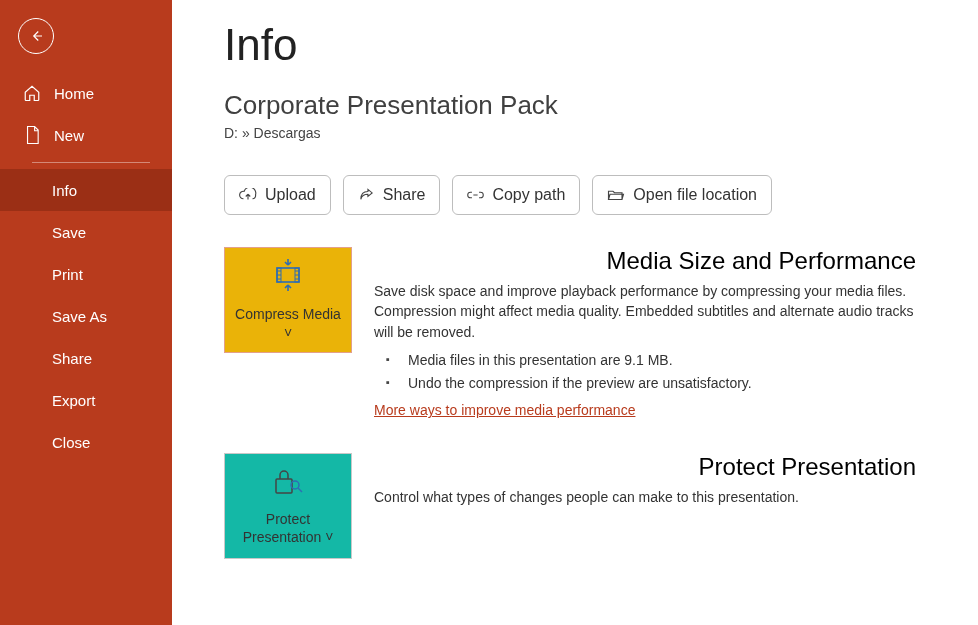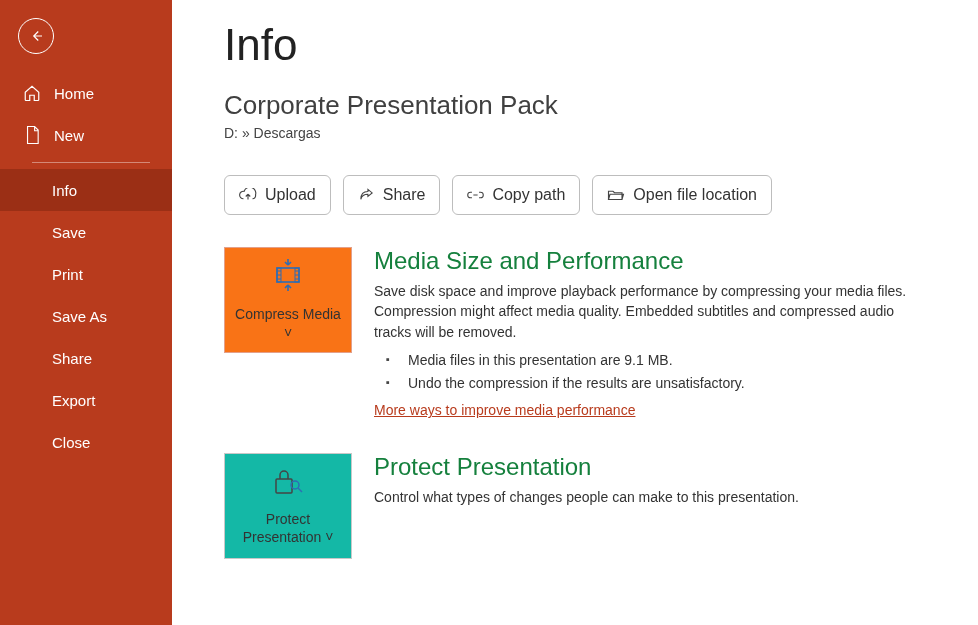--- a/index.html
+++ b/index.html
@@ -109,31 +109,32 @@
       align-items: center;
       justify-content: center;
       font-size: 14px;
       color: #333;
       text-align: center;
       padding: 10px 6px;
       cursor: pointer;
       background: #14b8a6;
     }
     .tile.selected {
-      background: #f97316;
+      background: #eab308;
       border: 1px solid #E3A08A;
     }
     .tile .tile-icon { margin-bottom: 10px; }
     .tile .tile-label { line-height: 1.3; }
     .section-body { flex: 1; padding-right: 30px; }
     .section-heading {
       font-size: 24px;
       font-weight: 400;
-      color: #15803d;
+      color: #000000;
       margin-bottom: 6px;
+      text-align: right;
     }
     .section-desc {
       font-size: 14px;
       color: #333;
       line-height: 1.45;
       margin-bottom: 8px;
     }
     .bullets { list-style: none; font-size: 14px; color: #333; }
     .bullets li { position: relative; padding-left: 34px; line-height: 1.45; margin-bottom: 3px; }
     .bullets li::before { content: "▪"; position: absolute; left: 12px; font-size: 11px; top: 2px; color: #444; }
@@ -234,24 +235,24 @@
           <rect x="4" y="10" width="4" height="14" fill="none" stroke="#2E6DB4" stroke-width="1"></rect>
           <rect x="22" y="10" width="4" height="14" fill="none" stroke="#2E6DB4" stroke-width="1"></rect>
           <path d="M4 13h4M4 17h4M4 21h4M22 13h4M22 17h4M22 21h4" stroke="#2E6DB4" stroke-width="1"></path>
           <path d="M15 33v-6m0 0l-3 3m3-3l3 3" stroke="#2E6DB4" stroke-width="1.6"></path>
         </svg>
       </div>
       <div class="tile-label"><span>Compress Media</span> <span class="chev">˅</span></div>
     </div>
     <div class="section-body">
       <h2 class="section-heading">Media Size and Performance</h2>
-      <p class="section-desc">Save disk space and improve playback performance by compressing your media files. Compression might affect media quality. Embedded subtitles and compressed audio tracks will be removed.</p>
+      <p class="section-desc">Save disk space and improve playback performance by compressing your media files. Compression might affect media quality. Embedded subtitles and alternate audio tracks will be removed.</p>
       <ul class="bullets">
         <li>Media files in this presentation are 9.1 MB.</li>
-        <li>Undo the compression if the results are unsatisfactory.</li>
+        <li>Undo the compression if the preview are unsatisfactory.</li>
       </ul>
       <a class="link">More ways to improve media performance</a>
     </div>
   </div>
 
   <div class="section">
     <div class="tile">
       <div class="tile-icon">
         <svg width="32" height="30" viewBox="0 0 32 30" fill="none" stroke="#444" stroke-width="1.5">
           <rect x="4" y="12" width="16" height="14" rx="1"></rect>

